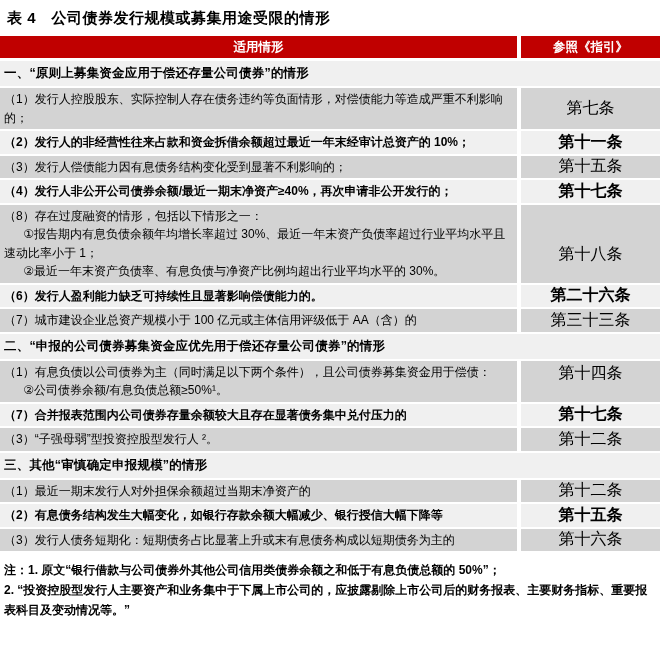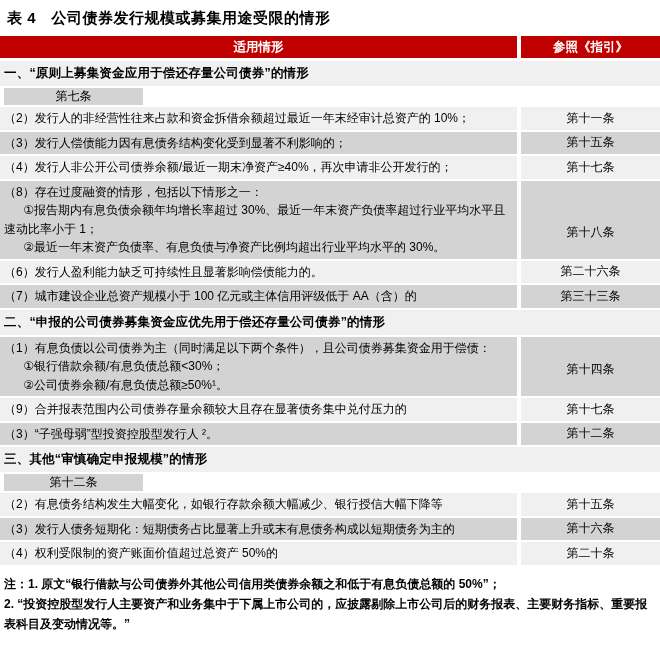--- a/index.html
+++ b/index.html
@@ -26,25 +26,25 @@
     background: #F0F0F0; font-weight: bold; font-size: 12.5px;
     padding: 4px 4px 4px 4px; margin-bottom: 2px; letter-spacing: 0.2px;
   }
 
   .row { display: flex; margin-bottom: 2px; }
   .cell-main {
     width: 517px; padding: 2px 4px 2px 4px;
     font-size: 12px; line-height: 18.5px;
   }
   .cell-ref {
-    width: 139px; margin-left: 4px; font-size: 12px;
+    width: 139px; margin-left: 4px; font-size: 16px;
     display: flex; align-items: center; justify-content: center;
   }
   .row.dark  .cell-main, .row.dark  .cell-ref { background: #D3D3D3; }
-  .row.light .cell-main, .row.light .cell-ref { background: #F0F0F0; }
+  .row.light .cell-main, .row.light .cell-ref { background: #F0F0F0; font-weight: bold; }
   .cell-ref.bottom { align-items: flex-end; padding-bottom: 18px; }
 
   .cell-main p { margin: 0; }
   .cell-main p.sub { text-indent: 1.6em; }
 
   .notes { padding: 7px 6px 0 4px; font-size: 12px; line-height: 20px; }
   .notes p { margin: 0; font-weight: bold; }
 </style>
 </head>
 <body>
@@ -54,20 +54,23 @@
 <div class="tbl">
 
   <div class="hdr-row">
     <div class="hdr-cell hdr-main">适用情形</div>
     <div class="hdr-cell hdr-ref">参照《指引》</div>
   </div>
 
   <div class="sec-head">一、“原则上募集资金应用于偿还存量公司债券”的情形</div>
 
   <div class="row dark">
+    <div class="cell-main">
+        <p>（1）发行人控股股东、实际控制人存在债务违约等负面情形，对偿债能力等造成严重不利影响的；</p>
+      </div>
     <div class="cell-ref">第七条</div>
   </div>
   <div class="row light">
     <div class="cell-main">
         <p>（2）发行人的非经营性往来占款和资金拆借余额超过最近一年末经审计总资产的 10%；</p>
       </div>
     <div class="cell-ref">第十一条</div>
   </div>
   <div class="row dark">
     <div class="cell-main">
@@ -100,61 +103,57 @@
         <p>（7）城市建设企业总资产规模小于 100 亿元或主体信用评级低于 AA（含）的</p>
       </div>
     <div class="cell-ref">第三十三条</div>
   </div>
 
   <div class="sec-head">二、“申报的公司债券募集资金应优先用于偿还存量公司债券”的情形</div>
 
   <div class="row dark">
     <div class="cell-main">
       <p>（1）有息负债以公司债券为主（同时满足以下两个条件），且公司债券募集资金用于偿债：</p>
-      <p class="sub">①银行借款余额/有息负债总额&lt;30%；</p>
       <p class="sub">②公司债券余额/有息负债总额≥50%¹。</p>
     </div>
     <div class="cell-ref bottom">第十四条</div>
   </div>
   <div class="row light">
     <div class="cell-main">
-        <p>（9）合并报表范围内公司债券存量余额较大且存在显著债务集中兑付压力的</p>
+        <p>（7）合并报表范围内公司债券存量余额较大且存在显著债务集中兑付压力的</p>
       </div>
     <div class="cell-ref">第十七条</div>
   </div>
   <div class="row dark">
     <div class="cell-main">
         <p>（3）“子强母弱”型投资控股型发行人 ²。</p>
       </div>
     <div class="cell-ref">第十二条</div>
   </div>
 
   <div class="sec-head">三、其他“审慎确定申报规模”的情形</div>
 
   <div class="row dark">
+    <div class="cell-main">
+        <p>（1）最近一期末发行人对外担保余额超过当期末净资产的</p>
+      </div>
     <div class="cell-ref">第十二条</div>
   </div>
   <div class="row light">
     <div class="cell-main">
         <p>（2）有息债务结构发生大幅变化，如银行存款余额大幅减少、银行授信大幅下降等</p>
       </div>
     <div class="cell-ref">第十五条</div>
   </div>
   <div class="row dark">
     <div class="cell-main">
         <p>（3）发行人债务短期化：短期债务占比显著上升或末有息债务构成以短期债务为主的</p>
       </div>
     <div class="cell-ref">第十六条</div>
   </div>
-  <div class="row light">
-    <div class="cell-main">
-        <p>（4）权利受限制的资产账面价值超过总资产 50%的</p>
-      </div>
-    <div class="cell-ref">第二十条</div>
-  </div>
 
 </div>
 
 <div class="notes">
   <p>注：1. 原文“银行借款与公司债券外其他公司信用类债券余额之和低于有息负债总额的 50%”；</p>
   <p>2. “投资控股型发行人主要资产和业务集中于下属上市公司的，应披露剔除上市公司后的财务报表、主要财务指标、重要报表科目及变动情况等。”</p>
 
 </div>
 
 </body></html>

